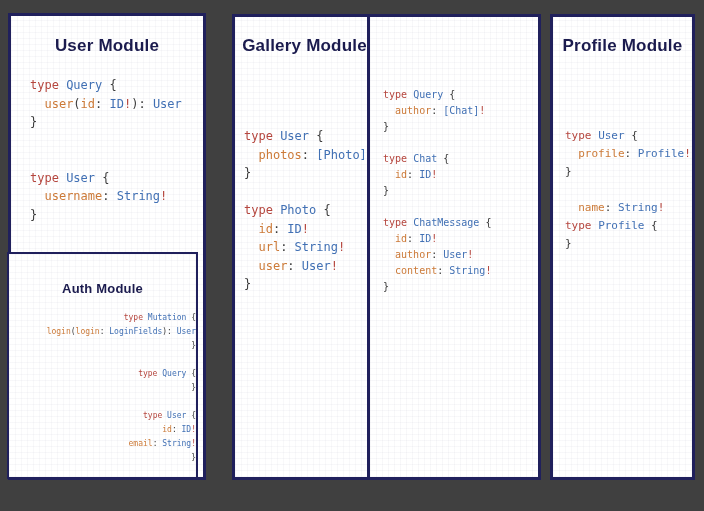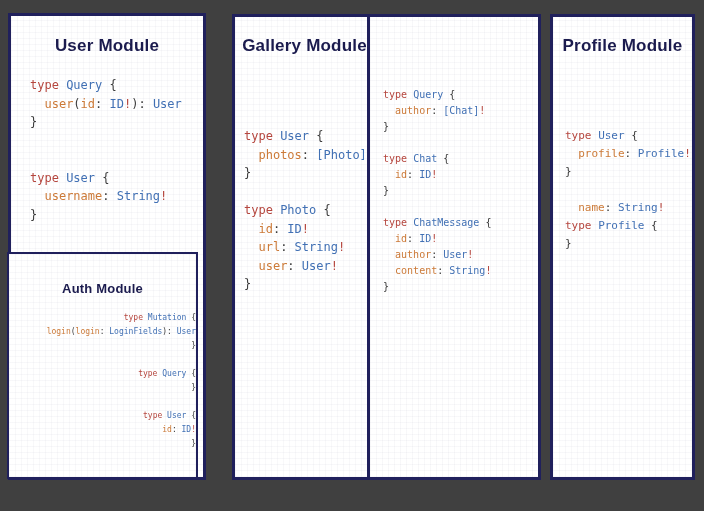--- a/index.html
+++ b/index.html
@@ -113,17 +113,18 @@
     <div class="code">
         <div class="ln"><span class="k">type</span><span class="p"> </span><span class="t">Mutation</span><span class="p"> {</span></div>
         <div class="ln"><span class="p">  </span><span class="f">login</span><span class="p">(</span><span class="f">login</span><span class="p">: </span><span class="t">LoginFields</span><span class="p">): </span><span class="t">User</span></div>
         <div class="ln"><span class="p">}</span></div>
         <div class="ln">&nbsp;</div>
         <div class="ln"><span class="k">type</span><span class="p"> </span><span class="t">Query</span><span class="p"> {</span></div>
         <div class="ln"><span class="p">}</span></div>
         <div class="ln">&nbsp;</div>
         <div class="ln"><span class="k">type</span><span class="p"> </span><span class="t">User</span><span class="p"> {</span></div>
         <div class="ln"><span class="p">  </span><span class="f">id</span><span class="p">: </span><span class="t">ID</span><span class="b">!</span></div>
+        <div class="ln"><span class="p">  </span><span class="f">email</span><span class="p">: </span><span class="t">String</span><span class="b">!</span></div>
         <div class="ln"><span class="p">}</span></div>
       </div>
   </section>
 
 </div>
 
 </body></html>

